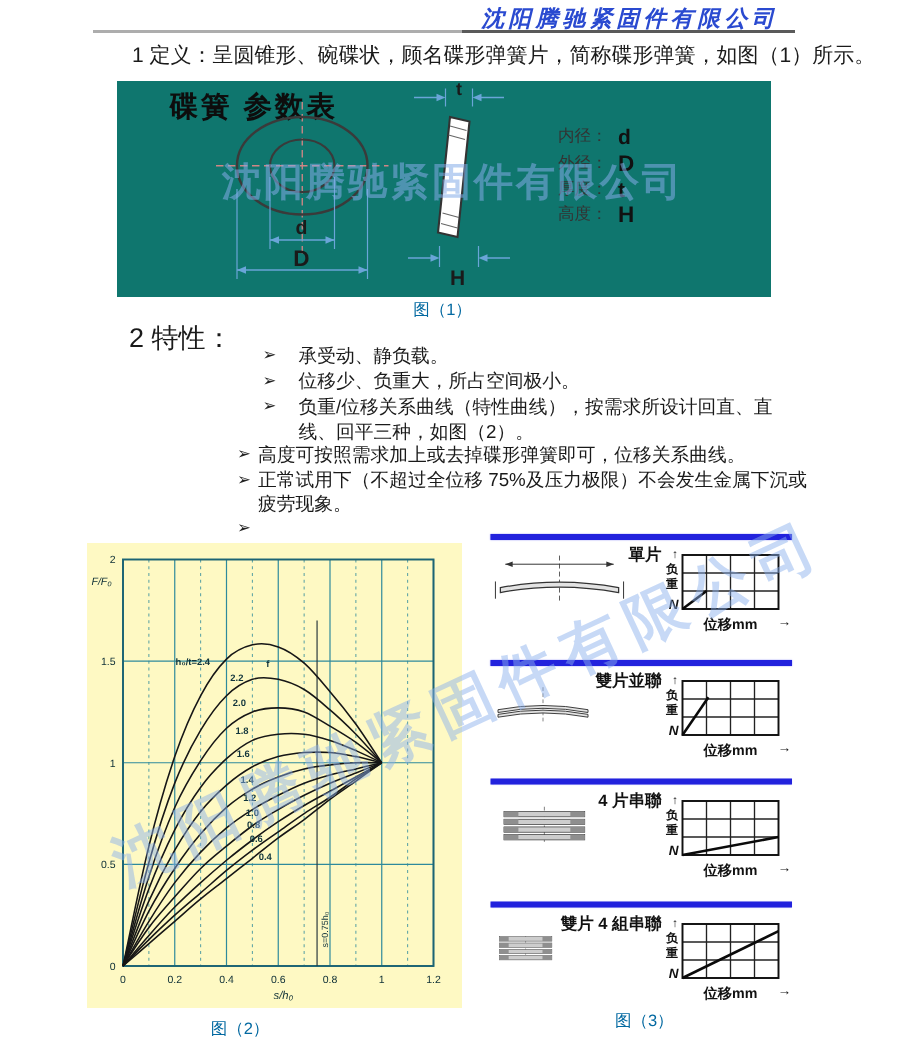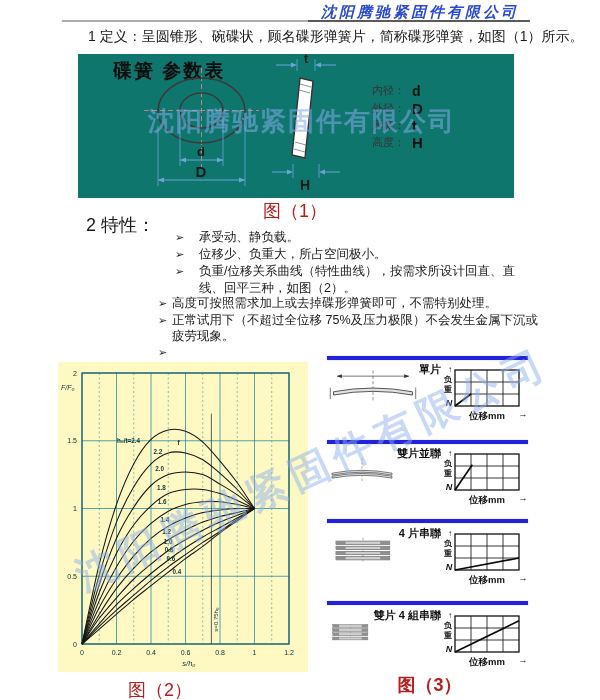--- a/index.html
+++ b/index.html
@@ -6,24 +6,24 @@
   body{width:600px;height:700px;background:#ffffff;font-family:"Liberation Sans",sans-serif;position:relative;overflow:hidden;color:#1a1a1a;}
   .abs{position:absolute;}
   
   .company{left:308px;top:3px;width:224px;text-align:center;font-size:15px;font-weight:bold;font-style:italic;letter-spacing:3px;color:#2a4ad0;white-space:nowrap;}
   .rule-l{left:62px;top:20px;width:247px;height:2px;background:#adadad;}
   .rule-r{left:308px;top:20px;width:222px;height:2px;background:#5a5a5a;}
   
   .def{left:88px;top:28px;width:470px;font-size:14px;white-space:nowrap;}
   
   .fig1{left:78px;top:54px;width:436px;height:144px;background:#0f766e;}
-  .fig-caption{font-size:18px;text-align:center;color:#b91c1c;}
+  .fig-caption{font-size:11px;text-align:center;color:#0369a1;}
   .cap1{left:240px;top:199px;width:110px;}
   .cap2{left:100px;top:678px;width:120px;}
-  .cap3{left:327px;top:673px;width:205px;font-weight:bold;}
+  .cap3{left:327px;top:673px;width:205px;}
   
   .feat-head{left:86px;top:213px;font-size:18px;}
   .groupA{left:175px;top:229px;width:362px;}
   .groupB{left:158px;top:295px;width:388px;}
   .feat-item{position:relative;font-size:12.5px;line-height:16.5px;padding-left:24px;margin:0 0 0.5px 0;}
   .groupB .feat-item{padding-left:14px;line-height:16px;}
   .feat-item .marker{position:absolute;left:0;top:0;font-size:11px;color:#222;}
   
   .chart2{left:58px;top:362px;width:250px;height:310px;background:#fef9c3;}
   
@@ -105,21 +105,21 @@
 </div>
 <div class="abs fig-caption cap1">图（1）</div>
 
 <div class="abs feat-head">2 特性：</div>
 <div class="abs groupA" id="groupA">
     <div class="feat-item"><span class="marker">➢</span><span>承受动、静负载。</span></div>
     <div class="feat-item"><span class="marker">➢</span><span>位移少、负重大，所占空间极小。</span></div>
     <div class="feat-item"><span class="marker">➢</span><span>负重/位移关系曲线（特性曲线），按需求所设计回直、直线、回平三种，如图（2）。</span></div>
   </div>
 <div class="abs groupB" id="groupB">
-    <div class="feat-item"><span class="marker">➢</span><span>高度可按照需求加上或去掉碟形弹簧即可，不需特别处理。</span></div>
+    <div class="feat-item"><span class="marker">➢</span><span>高度可按照需求加上或去掉碟形弹簧即可，位移关系曲线。</span></div>
     <div class="feat-item"><span class="marker">➢</span><span>正常试用下（不超过全位移 75%及压力极限）不会发生金属下沉或疲劳现象。</span></div>
     <div class="feat-item"><span class="marker">➢</span></div>
   </div>
 
 <div class="abs chart2">
   <svg id="fig2svg" width="250" height="310" viewBox="0 0 250 310">
       <line x1="41.25" y1="11" x2="41.25" y2="282" stroke="#2e8a9c" stroke-width="0.55" stroke-dasharray="2,2.5"></line>
       <line x1="75.75" y1="11" x2="75.75" y2="282" stroke="#2e8a9c" stroke-width="0.55" stroke-dasharray="2,2.5"></line>
       <line x1="110.25" y1="11" x2="110.25" y2="282" stroke="#2e8a9c" stroke-width="0.55" stroke-dasharray="2,2.5"></line>
       <line x1="144.75" y1="11" x2="144.75" y2="282" stroke="#2e8a9c" stroke-width="0.55" stroke-dasharray="2,2.5"></line>

